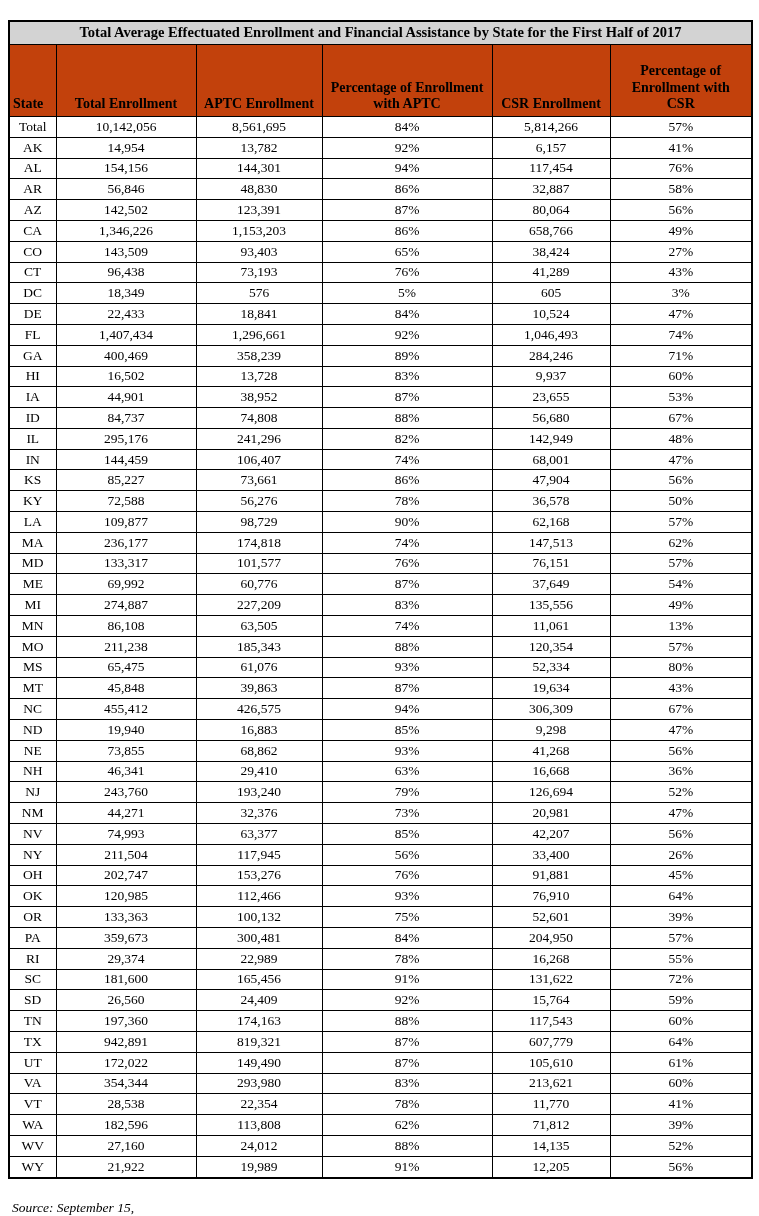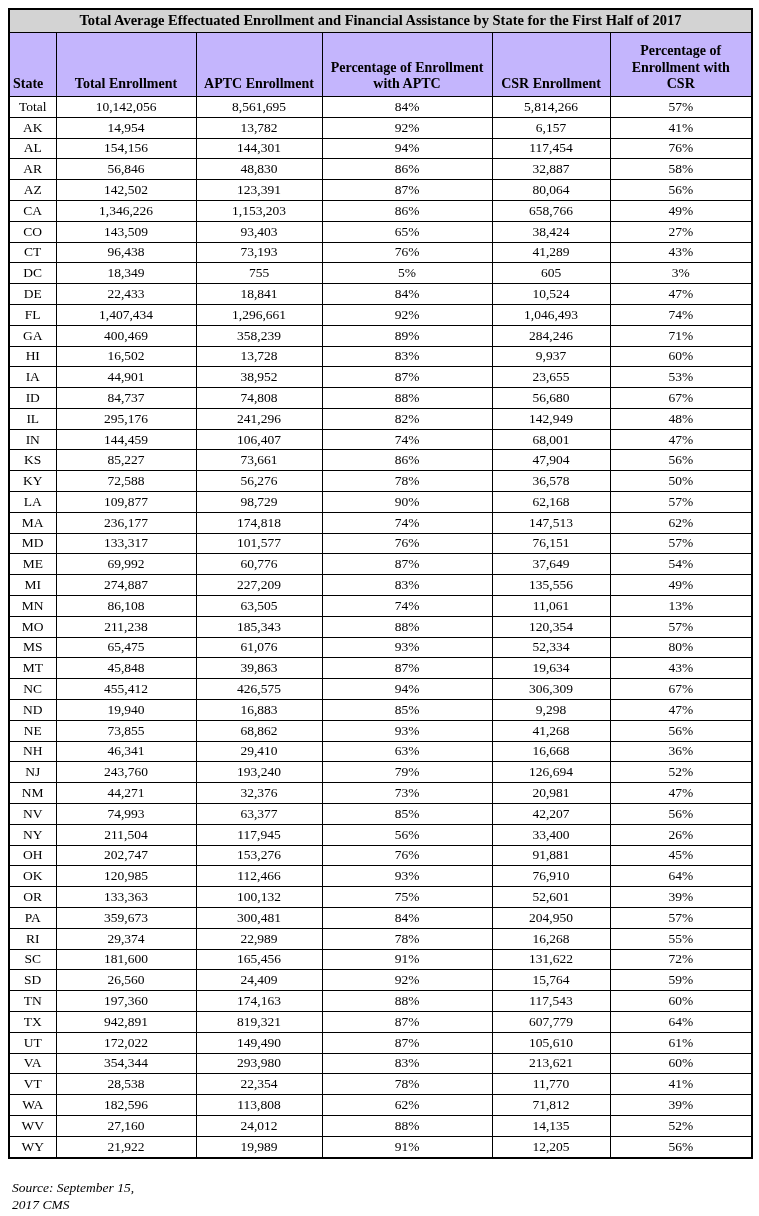--- a/index.html
+++ b/index.html
@@ -13,41 +13,42 @@
     color: #000000;
   }
   .page {
     padding: 8px 8px 0 8px;
   }
   table.enrollment {
     border-collapse: collapse;
     width: 743px;
     table-layout: fixed;
     border: 2px solid #000000;
+    margin-top: 12px;
   }
   table.enrollment th,
   table.enrollment td {
     border: 1px solid #000000;
     overflow: hidden;
   }
   th.table-title {
     background: #d3d3d3;
     font-weight: bold;
     font-size: 14.5px;
     text-align: center;
     padding: 3px 2px;
     line-height: 1.1;
   }
   tr.col-header-row th {
-    background: #c4b5fd;
+    background: #c2410c;
     font-weight: bold;
     font-size: 14px;
     vertical-align: bottom;
     text-align: center;
-    padding: 2px 6px 3px 6px;
+    padding: 10px 6px 3px 6px;
     line-height: 1.18;
     height: 58px;
   }
   tr.col-header-row th.col-state {
     text-align: left;
     padding-left: 3px;
     padding-right: 2px;
   }
   tbody td {
     font-size: 13.5px;
@@ -157,21 +158,21 @@
           <td>CT</td>
           <td>96,438</td>
           <td>73,193</td>
           <td>76%</td>
           <td>41,289</td>
           <td>43%</td>
         </tr>
         <tr>
           <td>DC</td>
           <td>18,349</td>
-          <td>755</td>
+          <td>576</td>
           <td>5%</td>
           <td>605</td>
           <td>3%</td>
         </tr>
         <tr>
           <td>DE</td>
           <td>22,433</td>
           <td>18,841</td>
           <td>84%</td>
           <td>10,524</td>

